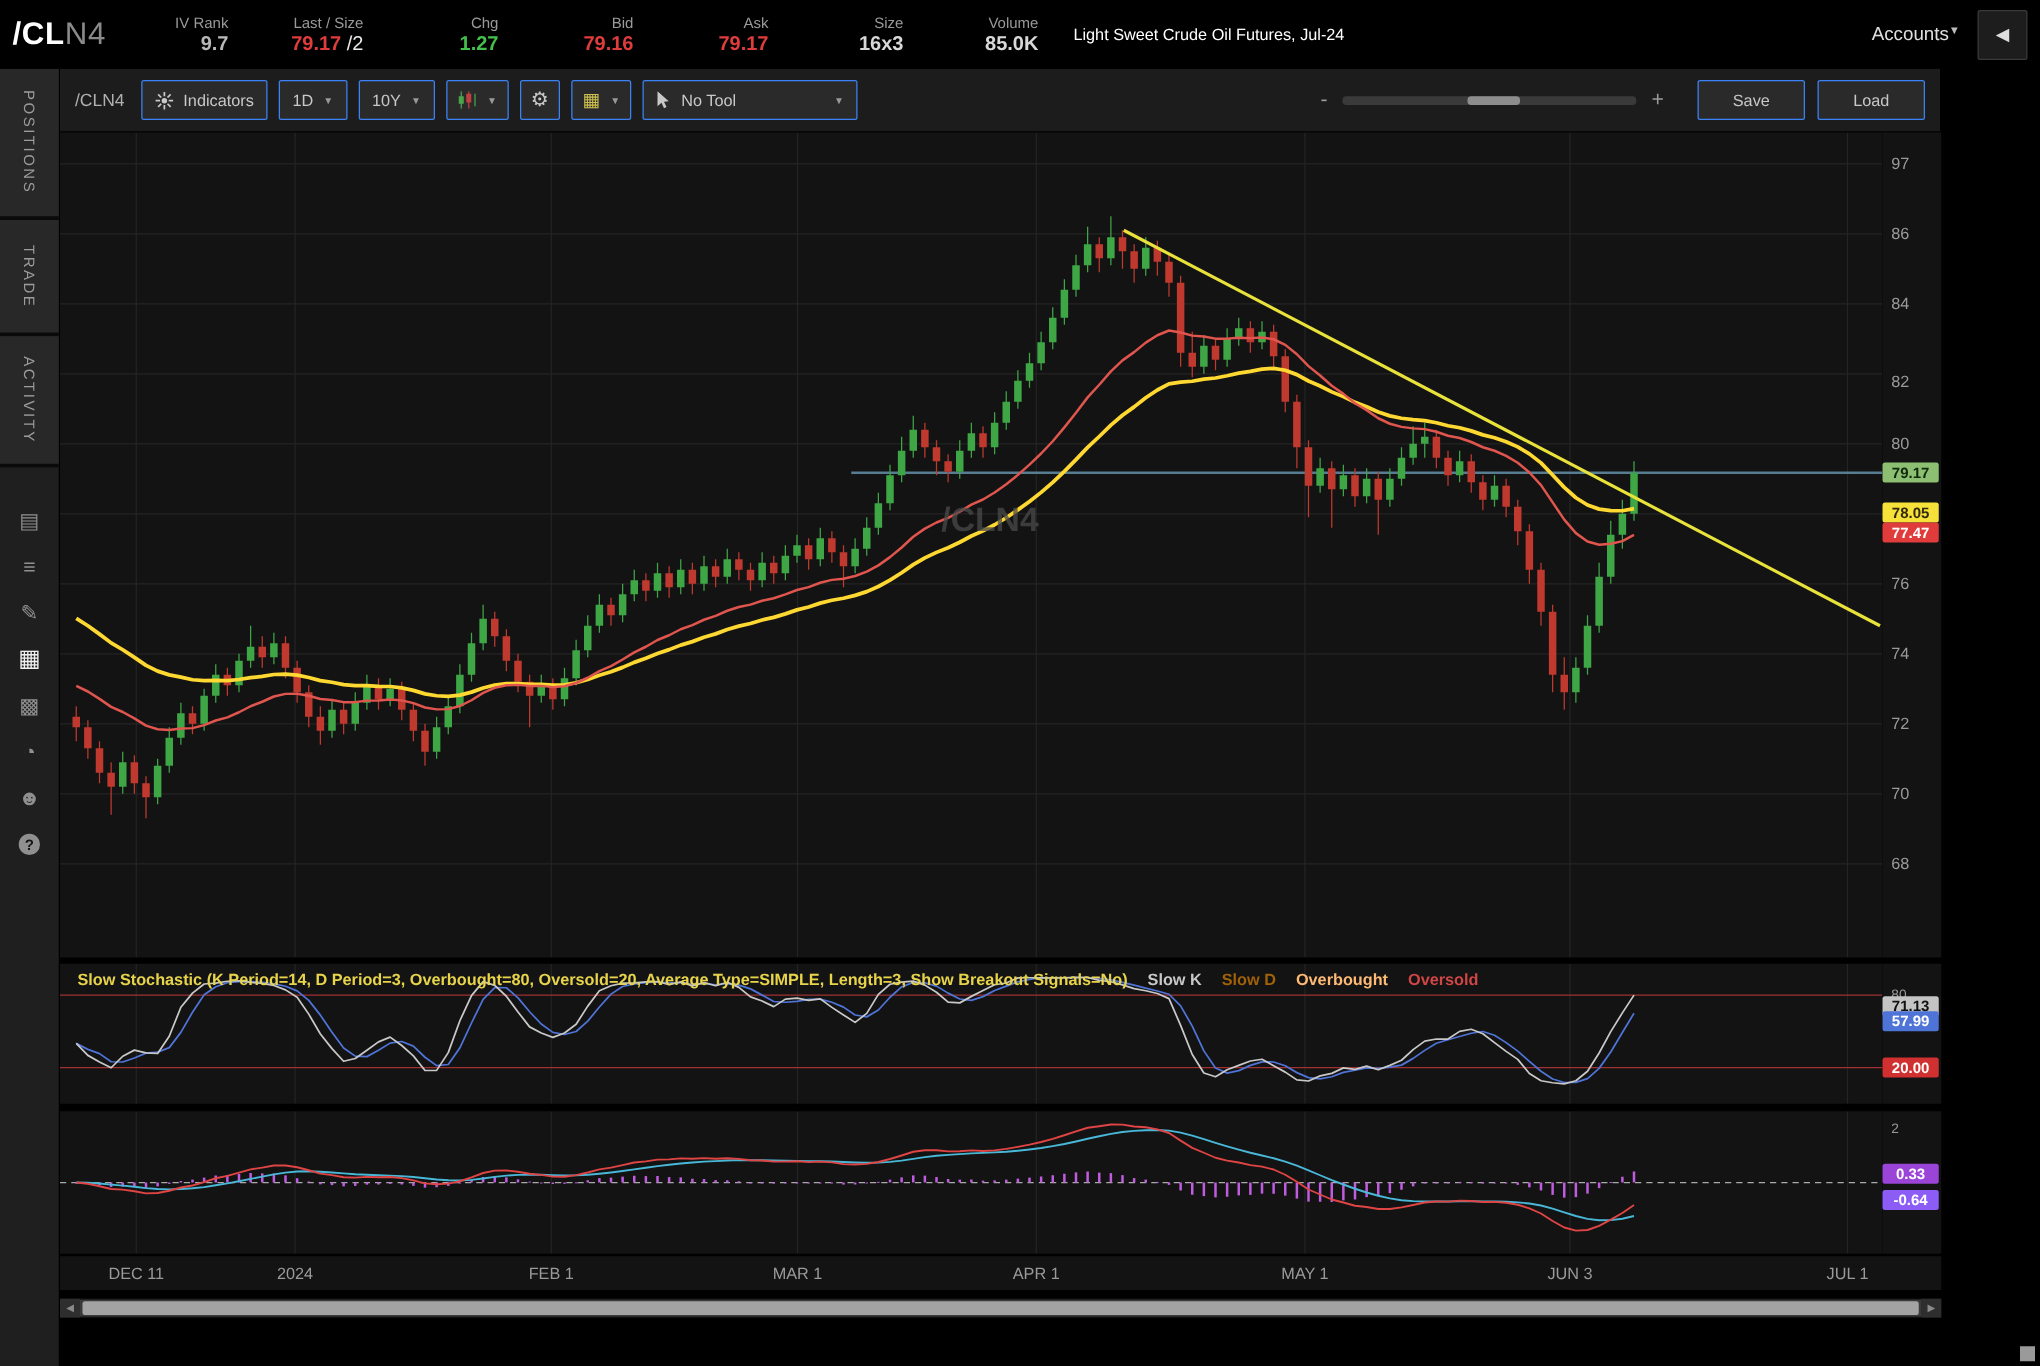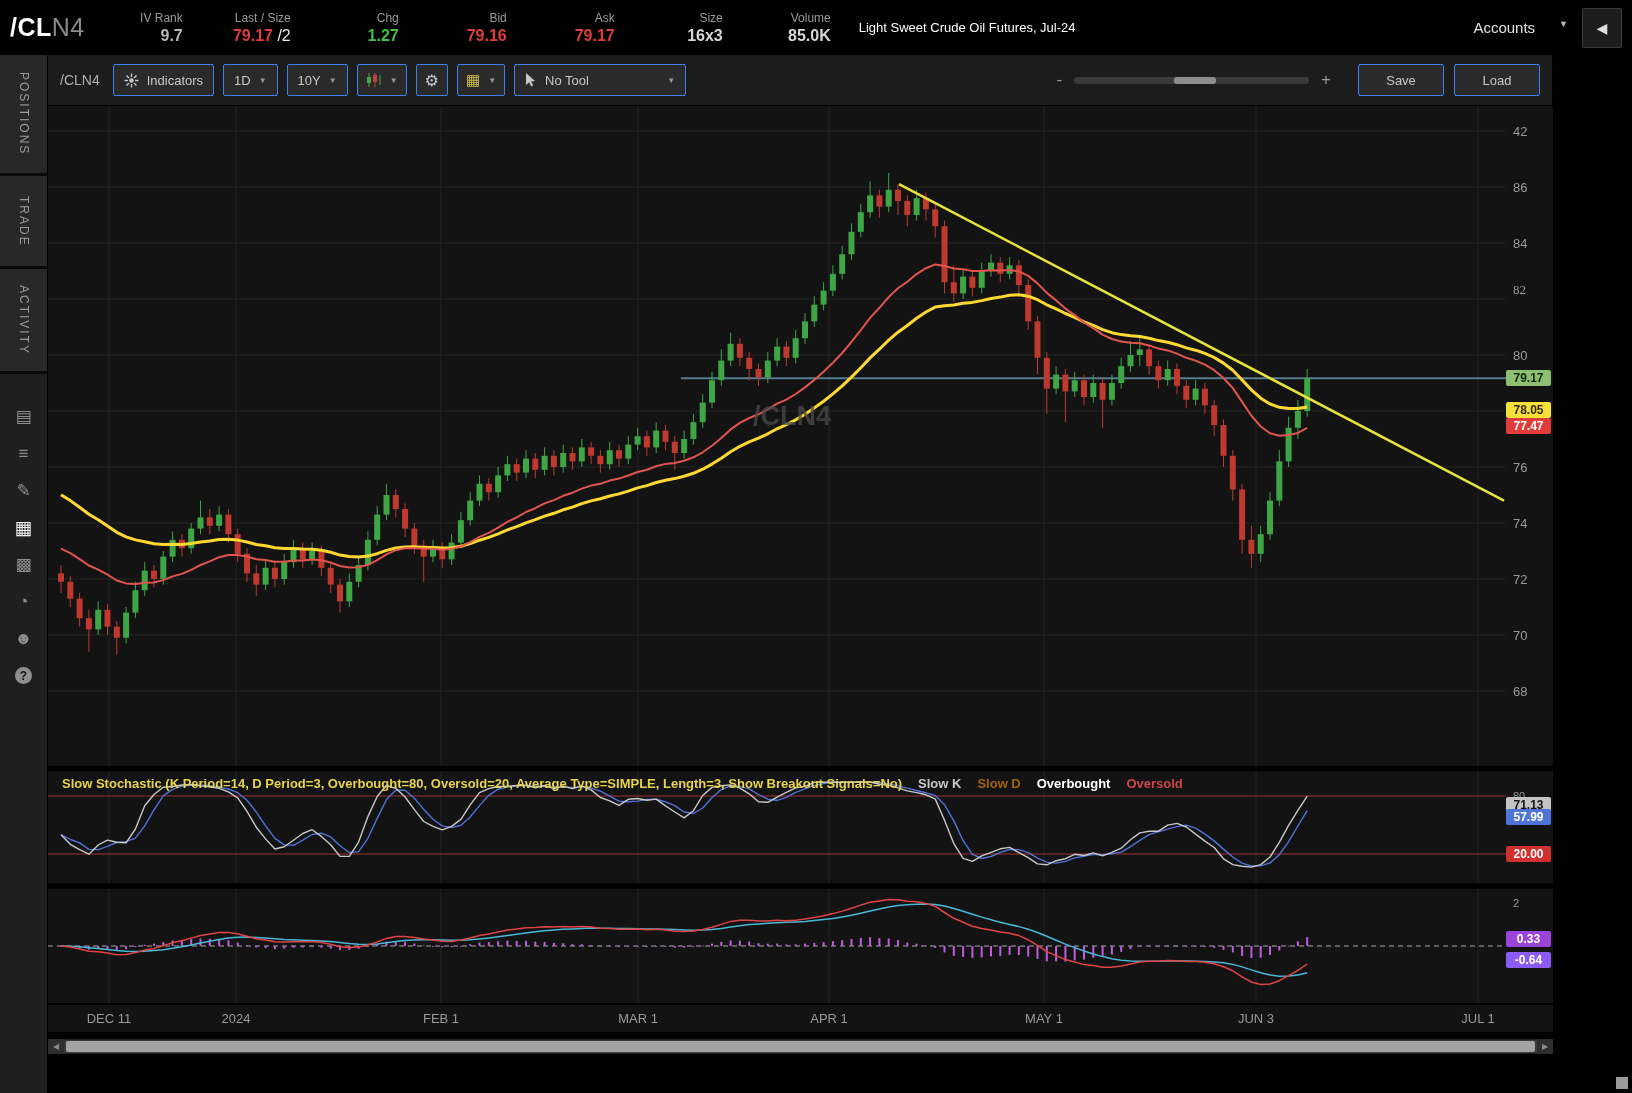--- a/index.html
+++ b/index.html
@@ -7,21 +7,21 @@
   
   .header{height:55px;background:#000;display:flex;align-items:center;padding:0 10px;position:relative;}
   .sym{font-size:25px;font-weight:bold;color:#fff;letter-spacing:.5px;}
   .sym .suffix{color:#8a8a8a;font-weight:normal;}
   .stats{display:flex;align-items:center;gap:50px;margin-left:40px;}
   .stat{display:flex;flex-direction:column;align-items:flex-end;min-width:58px;}
   .stat .lab{font-size:12px;color:#9a9a9a;line-height:16px;}
   .stat .val{font-size:16px;line-height:20px;font-weight:bold;}
   .stat .val .extra{color:#e8e8e8;font-weight:normal;}
   .hd-title{font-size:13px;color:#fff;margin-left:28px;}
-  .accounts{margin-left:auto;display:flex;align-items:flex-start;gap:24px;color:#e0e0e0;font-size:15px;margin-right:14px;cursor:default;}
+  .accounts{margin-left:auto;display:flex;align-items:flex-start;gap:0;color:#e0e0e0;font-size:15px;margin-right:14px;cursor:default;}
   .accounts .chev{font-size:9px;color:#bbb;}
   .collapse-btn{width:38px;height:38px;background:#1d1d1d;border:1px solid #3a3a3a;border-radius:2px;
     display:flex;align-items:center;justify-content:center;color:#ddd;font-size:14px;}
   
   .app{display:flex;height:1038px;}
   .sidebar{width:47px;background:#1f1f1f;border-right:1px solid #000;display:flex;flex-direction:column;}
   .vtab{writing-mode:vertical-rl;text-orientation:mixed;color:#9c9c9c;font-size:12px;letter-spacing:2px;
     display:flex;align-items:center;justify-content:center;background:#282828;border-bottom:3px solid #0a0a0a;width:47px;}
   .vtab.t1{height:118px;}.vtab.t2{height:90px;}.vtab.t3{height:102px;}
   .sicons{margin-top:26px;display:flex;flex-direction:column;align-items:center;gap:4px;}
@@ -502,24 +502,24 @@
             <rect x="1246.9" y="305.0" width="6" height="16.8" fill="#3fa646"></rect>
             <line x1="1259.2" y1="263" x2="1259.2" y2="310.6000000000001" stroke="#3fa646" stroke-width="1"></line>
             <rect x="1256.2" y="272.2" width="6" height="32.8" fill="#3fa646"></rect>
             <path d="M13.0 388.7 L22.3 394.6 L31.6 401.3 L40.9 408.3 L50.2 413.8 L59.5 419.9 L68.8 426.3 L78.1 430.9 L87.4 433.9 L96.7 435.7 L106.0 437.8 L115.3 438.5 L124.6 438.3 L133.9 438.5 L143.2 437.6 L152.5 436.1 L161.8 435.1 L171.1 433.6 L180.4 433.3 L189.7 434.1 L199.0 436.0 L208.3 438.5 L217.6 439.8 L226.9 441.7 L236.2 442.5 L245.5 442.5 L254.8 443.1 L264.1 443.2 L273.4 444.3 L282.7 446.3 L292.0 449.1 L301.3 450.6 L310.6 451.1 L319.9 450.1 L329.2 447.7 L338.5 444.4 L347.8 442.0 L357.1 440.9 L366.4 440.8 L375.7 441.4 L385.0 441.4 L394.3 442.1 L403.6 441.8 L412.9 440.2 L422.2 437.6 L431.5 434.2 L440.8 431.4 L450.1 427.9 L459.4 423.9 L468.7 420.6 L478.0 416.8 L487.3 413.7 L496.6 410.1 L505.9 407.3 L515.2 403.8 L524.5 401.1 L533.8 397.6 L543.1 394.9 L552.4 392.8 L561.7 390.0 L571.0 387.9 L580.3 385.1 L589.6 381.9 L598.9 379.6 L608.2 376.5 L617.5 374.2 L626.8 372.6 L636.1 370.3 L645.4 367.3 L654.7 363.2 L664.0 358.1 L673.3 352.2 L682.6 345.7 L691.9 340.3 L701.2 335.9 L710.5 332.2 L719.8 327.8 L729.1 322.8 L738.4 318.7 L747.7 313.8 L757.0 308.2 L766.3 301.9 L775.6 295.2 L784.9 287.9 L794.2 279.9 L803.5 271.1 L812.8 261.7 L822.1 251.9 L831.4 243.2 L840.7 234.1 L850.0 226.2 L859.3 219.5 L868.6 212.2 L877.9 206.0 L887.2 201.1 L896.5 199.7 L905.8 199.0 L915.1 197.3 L924.4 196.4 L933.7 194.6 L943.0 192.5 L952.3 191.1 L961.6 189.3 L970.9 188.7 L980.2 190.2 L989.5 193.7 L998.8 198.8 L1008.1 202.8 L1017.4 207.5 L1026.7 211.3 L1036.0 215.9 L1045.3 219.4 L1054.6 223.6 L1063.9 226.7 L1073.2 228.6 L1082.5 229.7 L1091.8 230.5 L1101.1 232.2 L1110.4 234.6 L1119.7 236.2 L1129.0 238.7 L1138.3 241.9 L1147.6 244.2 L1156.9 247.4 L1166.2 251.5 L1175.5 257.1 L1184.8 264.3 L1194.1 274.0 L1203.4 283.9 L1212.7 292.2 L1222.0 298.0 L1231.3 301.3 L1240.6 302.5 L1249.9 302.6 L1259.2 300.9 " fill="none" stroke="#ffd832" stroke-width="3" stroke-linejoin="round"></path>
             <path d="M13.0 442.7 L22.3 447.2 L31.6 453.1 L40.9 459.5 L50.2 463.6 L59.5 468.7 L68.8 474.5 L78.1 477.4 L87.4 478.0 L96.7 476.8 L106.0 476.5 L115.3 474.1 L124.6 470.4 L133.9 467.9 L143.2 463.8 L152.5 459.0 L161.8 455.4 L171.1 451.2 L180.4 449.1 L189.7 449.0 L199.0 450.6 L208.3 453.2 L217.6 454.0 L226.9 455.7 L236.2 455.7 L245.5 454.5 L254.8 454.4 L264.1 453.6 L273.4 454.3 L282.7 456.5 L292.0 460.0 L301.3 461.5 L310.6 461.3 L319.9 458.8 L329.2 454.2 L338.5 448.3 L347.8 444.2 L357.1 442.2 L366.4 441.9 L375.7 442.7 L385.0 442.7 L394.3 443.7 L403.6 443.0 L412.9 440.4 L422.2 436.2 L431.5 430.9 L440.8 426.9 L450.1 421.6 L459.4 415.9 L468.7 411.4 L478.0 406.0 L487.3 402.2 L496.6 397.4 L505.9 394.1 L515.2 389.8 L524.5 386.7 L533.8 382.6 L543.1 379.6 L552.4 377.7 L561.7 374.6 L571.0 372.6 L580.3 369.5 L589.6 366.0 L598.9 363.7 L608.2 360.2 L617.5 357.9 L626.8 357.0 L636.1 354.8 L645.4 351.3 L654.7 346.3 L664.0 339.7 L673.3 332.0 L682.6 323.4 L691.9 316.9 L701.2 312.0 L710.5 308.3 L719.8 303.4 L729.1 297.7 L738.4 293.6 L747.7 288.0 L757.0 281.4 L766.3 273.9 L775.6 265.7 L784.9 256.8 L794.2 247.0 L803.5 235.9 L812.8 224.2 L822.1 211.9 L831.4 201.8 L840.7 191.1 L850.0 182.3 L859.3 175.7 L868.6 168.1 L877.9 162.2 L887.2 158.4 L896.5 160.0 L905.8 162.5 L915.1 163.2 L924.4 164.9 L933.7 164.9 L943.0 164.2 L952.3 164.5 L961.6 164.0 L970.9 165.4 L980.2 169.9 L989.5 177.4 L998.8 186.9 L1008.1 194.4 L1017.4 202.6 L1026.7 209.1 L1036.0 216.6 L1045.3 222.1 L1054.6 228.6 L1063.9 233.0 L1073.2 235.5 L1082.5 236.7 L1091.8 237.3 L1101.1 239.4 L1110.4 242.6 L1119.7 244.4 L1129.0 247.6 L1138.3 251.8 L1147.6 254.6 L1156.9 258.7 L1166.2 264.2 L1175.5 272.0 L1184.8 282.1 L1194.1 295.9 L1203.4 309.7 L1212.7 320.5 L1222.0 327.2 L1231.3 329.8 L1240.6 329.0 L1249.9 326.9 L1259.2 321.9 " fill="none" stroke="#e0564e" stroke-width="2" stroke-linejoin="round"></path>
             <line x1="851" y1="78.2" x2="1456" y2="394.6" stroke="#e8e23a" stroke-width="2.5"></line>
           </svg>
         <div class="watermark">/CLN4</div>
       </div>
       <div class="axis" id="price-axis">
-          <div class="tick" style="top: 25px;">42</div>
+          <div class="tick" style="top: 25px;">97</div>
           <div class="tick" style="top: 81px;">86</div>
           <div class="tick" style="top: 137px;">84</div>
-          <div class="tick" style="top: 184px; font-family: Liberation Serif, serif;">82</div>
+          <div class="tick" style="top: 199px;">82</div>
           <div class="tick" style="top: 249px;">80</div>
           <div class="tick" style="top: 305px;">78</div>
           <div class="tick" style="top: 361px;">76</div>
           <div class="tick" style="top: 417px;">74</div>
           <div class="tick" style="top: 473px;">72</div>
           <div class="tick" style="top: 529px;">70</div>
           <div class="tick" style="top: 585px;">68</div>
           <div class="badge" style="top: 272.24px; background: rgb(140, 191, 114); color: rgb(16, 41, 12);">79.17</div>
           <div class="badge" style="top: 303.6px; background: rgb(245, 225, 58); color: rgb(51, 41, 10);">78.05</div>
           <div class="badge" style="top: 319.84px; background: rgb(224, 60, 60); color: rgb(255, 255, 255);">77.47</div>
@@ -538,21 +538,21 @@
             <line x1="0" y1="25" x2="1458" y2="25" stroke="#a03232" stroke-width="1"></line>
             <line x1="0" y1="83" x2="1458" y2="83" stroke="#a03232" stroke-width="1"></line>
             <path d="M13.0 63.7 L22.3 68.5 L31.6 71.9 L40.9 78.4 L50.2 78.6 L59.5 75.4 L68.8 71.5 L78.1 70.7 L87.4 67.1 L96.7 54.9 L106.0 38.8 L115.3 24.8 L124.6 18.4 L133.9 15.2 L143.2 14.4 L152.5 14.2 L161.8 14.8 L171.1 16.1 L180.4 18.0 L189.7 21.7 L199.0 29.3 L208.3 41.1 L217.6 54.8 L226.9 67.4 L236.2 73.9 L245.5 74.3 L254.8 69.2 L264.1 63.5 L273.4 62.2 L282.7 65.9 L292.0 74.8 L301.3 81.5 L310.6 80.6 L319.9 67.3 L329.2 47.4 L338.5 28.5 L347.8 19.1 L357.1 19.2 L366.4 27.3 L375.7 38.4 L385.0 48.2 L394.3 54.9 L403.6 56.6 L412.9 54.2 L422.2 45.9 L431.5 34.6 L440.8 24.3 L450.1 18.2 L459.4 16.1 L468.7 15.1 L478.0 14.6 L487.3 15.2 L496.6 15.2 L505.9 16.4 L515.2 15.8 L524.5 16.8 L533.8 15.9 L543.1 17.1 L552.4 20.1 L561.7 25.1 L571.0 30.2 L580.3 30.8 L589.6 30.1 L598.9 28.4 L608.2 28.3 L617.5 30.8 L626.8 34.7 L636.1 41.0 L645.4 42.5 L654.7 37.0 L664.0 26.8 L673.3 18.5 L682.6 15.0 L691.9 15.3 L701.2 17.9 L710.5 23.5 L719.8 28.2 L729.1 29.3 L738.4 26.3 L747.7 21.4 L757.0 17.9 L766.3 14.5 L775.6 12.6 L784.9 11.2 L794.2 11.3 L803.5 11.3 L812.8 11.1 L822.1 11.0 L831.4 11.7 L840.7 12.9 L850.0 14.9 L859.3 17.1 L868.6 19.5 L877.9 21.8 L887.2 24.4 L896.5 33.7 L905.8 49.9 L915.1 69.7 L924.4 83.4 L933.7 87.5 L943.0 85.5 L952.3 81.3 L961.6 78.5 L970.9 78.6 L980.2 81.6 L989.5 87.1 L998.8 91.1 L1008.1 92.1 L1017.4 90.4 L1026.7 86.9 L1036.0 85.2 L1045.3 83.3 L1054.6 83.7 L1063.9 82.7 L1073.2 81.1 L1082.5 75.7 L1091.8 69.3 L1101.1 63.6 L1110.4 60.8 L1119.7 58.2 L1129.0 55.6 L1138.3 54.2 L1147.6 57.2 L1156.9 63.1 L1166.2 69.9 L1175.5 78.1 L1184.8 86.0 L1194.1 92.2 L1203.4 95.0 L1212.7 94.9 L1222.0 91.9 L1231.3 83.7 L1240.6 70.6 L1249.9 55.0 L1259.2 39.6 " fill="none" stroke="#4f74d8" stroke-width="1.4" stroke-linejoin="round"></path>
             <path d="M13.0 63.7 L22.3 73.3 L31.6 78.6 L40.9 83.2 L50.2 74.0 L59.5 69.1 L68.8 71.3 L78.1 71.8 L87.4 58.0 L96.7 34.8 L106.0 23.5 L115.3 16.2 L124.6 15.5 L133.9 14.0 L143.2 13.6 L152.5 14.9 L161.8 15.8 L171.1 17.4 L180.4 20.9 L189.7 26.8 L199.0 40.3 L208.3 56.2 L217.6 67.9 L226.9 78.0 L236.2 75.8 L245.5 69.2 L254.8 62.5 L264.1 58.7 L273.4 65.4 L282.7 73.7 L292.0 85.4 L301.3 85.3 L310.6 71.1 L319.9 45.6 L329.2 25.5 L338.5 14.3 L347.8 17.3 L357.1 26.0 L366.4 38.6 L375.7 50.5 L385.0 55.4 L394.3 58.9 L403.6 55.4 L412.9 48.4 L422.2 33.9 L431.5 21.6 L440.8 17.6 L450.1 15.5 L459.4 15.3 L468.7 14.5 L478.0 14.2 L487.3 16.8 L496.6 14.5 L505.9 17.7 L515.2 15.1 L524.5 17.6 L533.8 14.8 L543.1 18.9 L552.4 26.5 L561.7 29.8 L571.0 34.3 L580.3 28.3 L589.6 27.5 L598.9 29.3 L608.2 28.1 L617.5 34.9 L626.8 41.0 L636.1 46.9 L645.4 39.7 L654.7 24.5 L664.0 16.4 L673.3 14.7 L682.6 13.9 L691.9 17.1 L701.2 22.8 L710.5 30.7 L719.8 31.3 L729.1 26.1 L738.4 21.4 L747.7 16.8 L757.0 15.4 L766.3 11.3 L775.6 11.2 L784.9 11.2 L794.2 11.4 L803.5 11.2 L812.8 10.8 L822.1 11.0 L831.4 13.3 L840.7 14.4 L850.0 16.9 L859.3 19.9 L868.6 21.6 L877.9 23.8 L887.2 27.9 L896.5 49.3 L905.8 72.6 L915.1 87.4 L924.4 90.4 L933.7 84.8 L943.0 81.3 L952.3 77.8 L961.6 76.4 L970.9 81.6 L980.2 86.7 L989.5 92.9 L998.8 93.8 L1008.1 89.7 L1017.4 87.7 L1026.7 83.3 L1036.0 84.5 L1045.3 81.9 L1054.6 84.8 L1063.9 81.3 L1073.2 77.2 L1082.5 68.7 L1091.8 61.9 L1101.1 60.2 L1110.4 60.2 L1119.7 54.1 L1129.0 52.4 L1138.3 56.0 L1147.6 63.1 L1156.9 70.1 L1166.2 76.5 L1175.5 87.8 L1184.8 93.6 L1194.1 95.2 L1203.4 96.1 L1212.7 93.6 L1222.0 86.0 L1231.3 71.4 L1240.6 54.3 L1249.9 39.3 L1259.2 25.1 " fill="none" stroke="#c8c8c8" stroke-width="1.4" stroke-linejoin="round"></path>
           </svg>
         <div class="panel-title">
           <span class="c-yellow">Slow Stochastic (K Period=14, D Period=3, Overbought=80, Oversold=20, Average Type=SIMPLE, Length=3, Show Breakout Signals=No)</span>
           <span id="stoch-legend" style="display:flex;gap:16px;">
               <span style="color: rgb(200, 200, 200);">Slow K</span>
               <span style="color: #a16207;">Slow D</span>
-              <span style="color: #ffffff; text-align: right;">Overbought</span>
+              <span style="color: #fdba74; text-align: right;">Overbought</span>
               <span style="color: rgb(208, 69, 69);">Oversold</span>
             </span>
         </div>
       </div>
       <div class="axis" id="stoch-axis">
           <div class="tick" style="top: 25px;">80</div>
           <div class="tick" style="top: 83px;">20</div>
           <div class="badge" style="top: 33.5743px; background: rgb(196, 196, 196); color: rgb(17, 17, 17);">71.13</div>
           <div class="badge" style="top: 46.2763px; background: rgb(79, 116, 216); color: rgb(255, 255, 255);">57.99</div>
           <div class="badge" style="top: 83px; background: rgb(208, 48, 48); color: rgb(255, 255, 255);">20.00</div>

